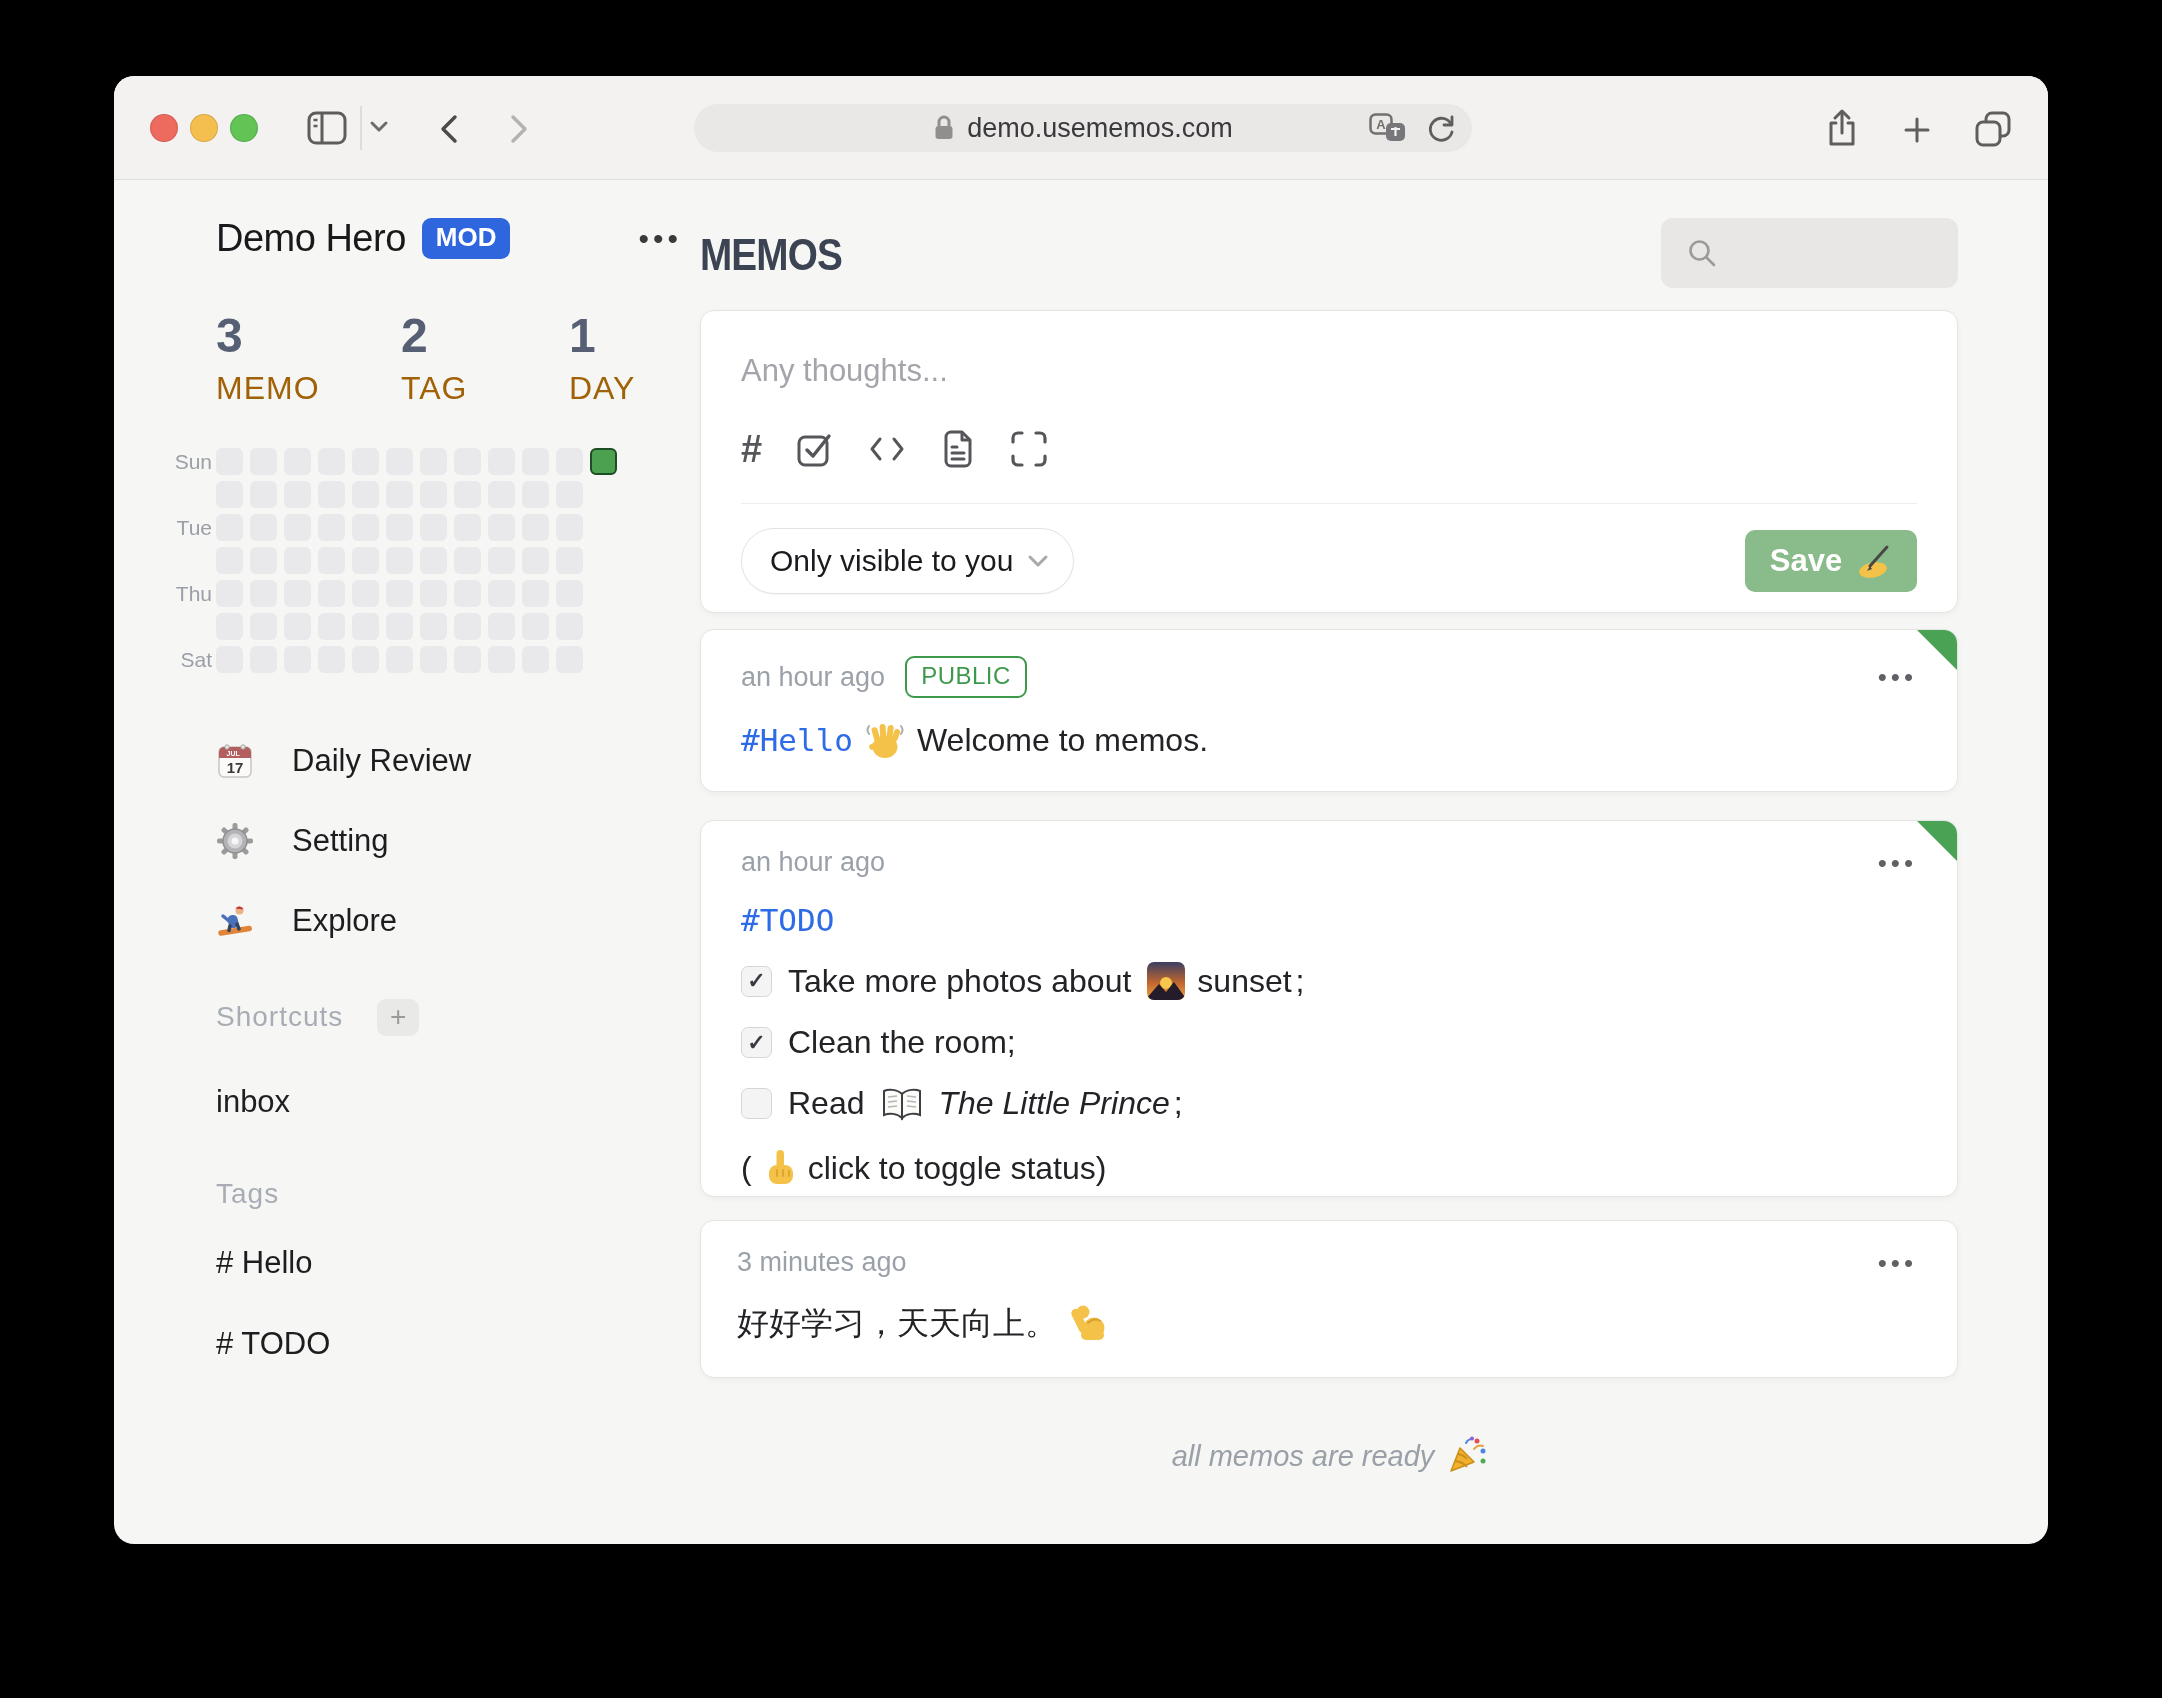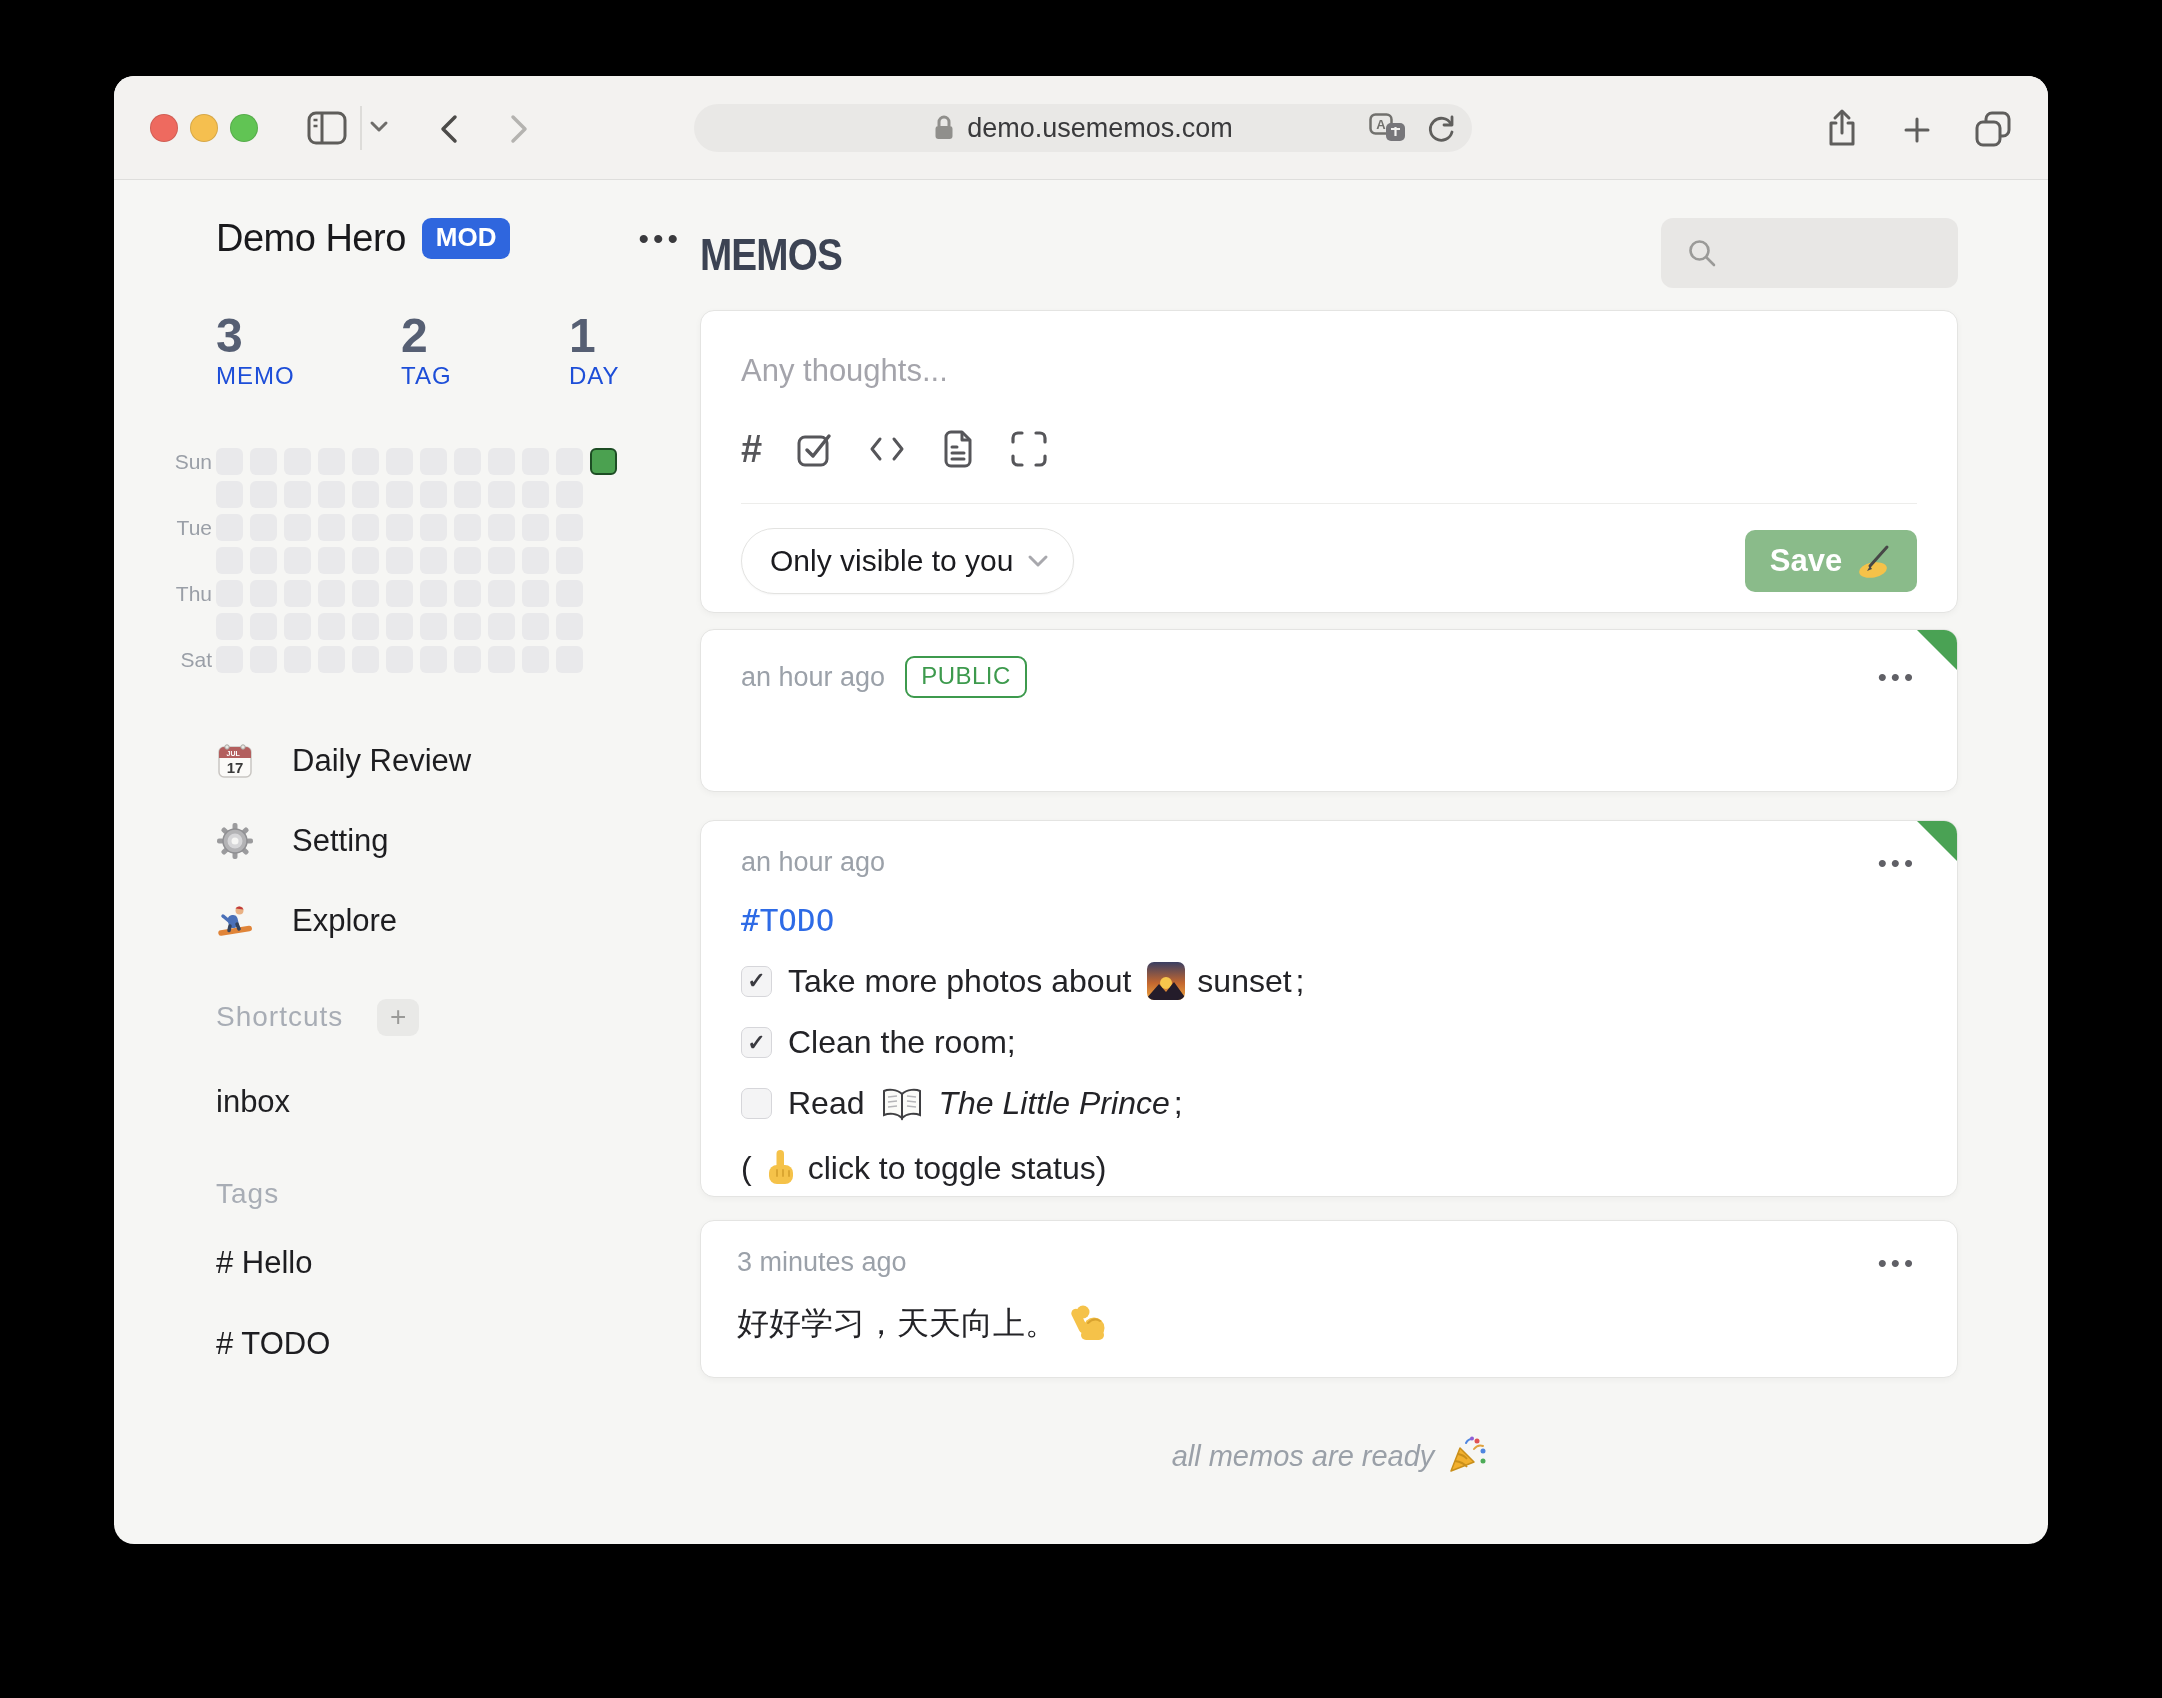--- a/index.html
+++ b/index.html
@@ -45,21 +45,21 @@
   .user-name{ font-size:38px; font-weight:400; color:#19191c; letter-spacing:-.5px; }
   .mod-badge{ margin-left:16px; background:var(--accent-blue); color:#fff; font-size:26px; font-weight:600;
     padding:4px 14px 6px; border-radius:9px; }
   .sb-more{ margin-left:auto; margin-right:-36px; border:none; background:none; cursor:pointer;
     color:#3a3a3d; font-size:30px; letter-spacing:4px; line-height:1; }
 
   .stats{ position:absolute; left:0; top:130px; display:flex; }
   .stat{ }
   .stat:nth-child(1){ width:185px; } .stat:nth-child(2){ width:168px; }
   .stat-value{ font-size:48px; font-weight:700; color:#565f73; line-height:52px; }
-  .stat-label{ font-size:24px; color:#1d4ed8; letter-spacing:1px; }
+  .stat-label{ margin-top:8px; font-size:32px; color:#a16207; letter-spacing:1px; }
 
   .calendar{ position:absolute; left:0; top:268px; width:503px; height:225px;text-align:right; }
   .cal-grid{ position:absolute; left:0; top:0; display:grid;
     grid-template-columns:repeat(12,27px); grid-auto-rows:27px; column-gap:7px; row-gap:6px; }
   .cal-cell{ width:27px; height:27px; border-radius:6px; background:#e9e9eb; }
   .cal-cell.active{ background:var(--heat-green); border:2.5px solid #1d4d24; }
   .cal-label{ position:absolute; left:-46px; width:42px; height:27px; line-height:27px;
     font-size:21px; color:#9a9fa7; }
   .cal-label.l0{ top:0; } .cal-label.l1{ top:66px; } .cal-label.l2{ top:132px; } .cal-label.l3{ top:198px; }
 
@@ -452,20 +452,38 @@
       </div>
     </div>
 
     <div class="card memo-card card-hello">
       <div class="ribbon"></div>
       <div class="card-header">
         <span class="memo-time">an hour ago</span>
         <span class="public-badge">PUBLIC</span>
         <button class="card-more">•••</button>
       </div>
+      <div class="memo-line">
+        <span class="memo-tag">#Hello</span>
+        <span>
+          <svg width="40" height="40" viewBox="0 0 40 40">
+            <path d="M4 6 q-3 4 0 8" fill="none" stroke="#adadad" stroke-width="2" stroke-linecap="round"></path>
+            <path d="M36 6 q3 4 0 8" fill="none" stroke="#adadad" stroke-width="2" stroke-linecap="round"></path>
+            <g fill="#f5c249">
+              <rect x="8" y="7" width="6" height="16" rx="3" transform="rotate(-16 11 15)"></rect>
+              <rect x="15" y="4" width="6" height="18" rx="3" transform="rotate(-4 18 13)"></rect>
+              <rect x="22" y="5" width="6" height="17" rx="3" transform="rotate(7 25 13)"></rect>
+              <rect x="28" y="9" width="6" height="13" rx="3" transform="rotate(20 31 15)"></rect>
+              <ellipse cx="20" cy="27" rx="12.5" ry="11"></ellipse>
+              <rect x="4" y="23" width="14" height="6" rx="3" transform="rotate(-28 9 26)"></rect>
+            </g>
+          </svg>
+        </span>
+        <span>Welcome to memos.</span>
+      </div>
     </div>
 
     <div class="card memo-card card-todo">
       <div class="ribbon"></div>
       <div class="card-header">
         <span class="memo-time">an hour ago</span>
         <button class="card-more">•••</button>
       </div>
       <div class="memo-line tag-line">
         <span class="memo-tag">#TODO</span>

